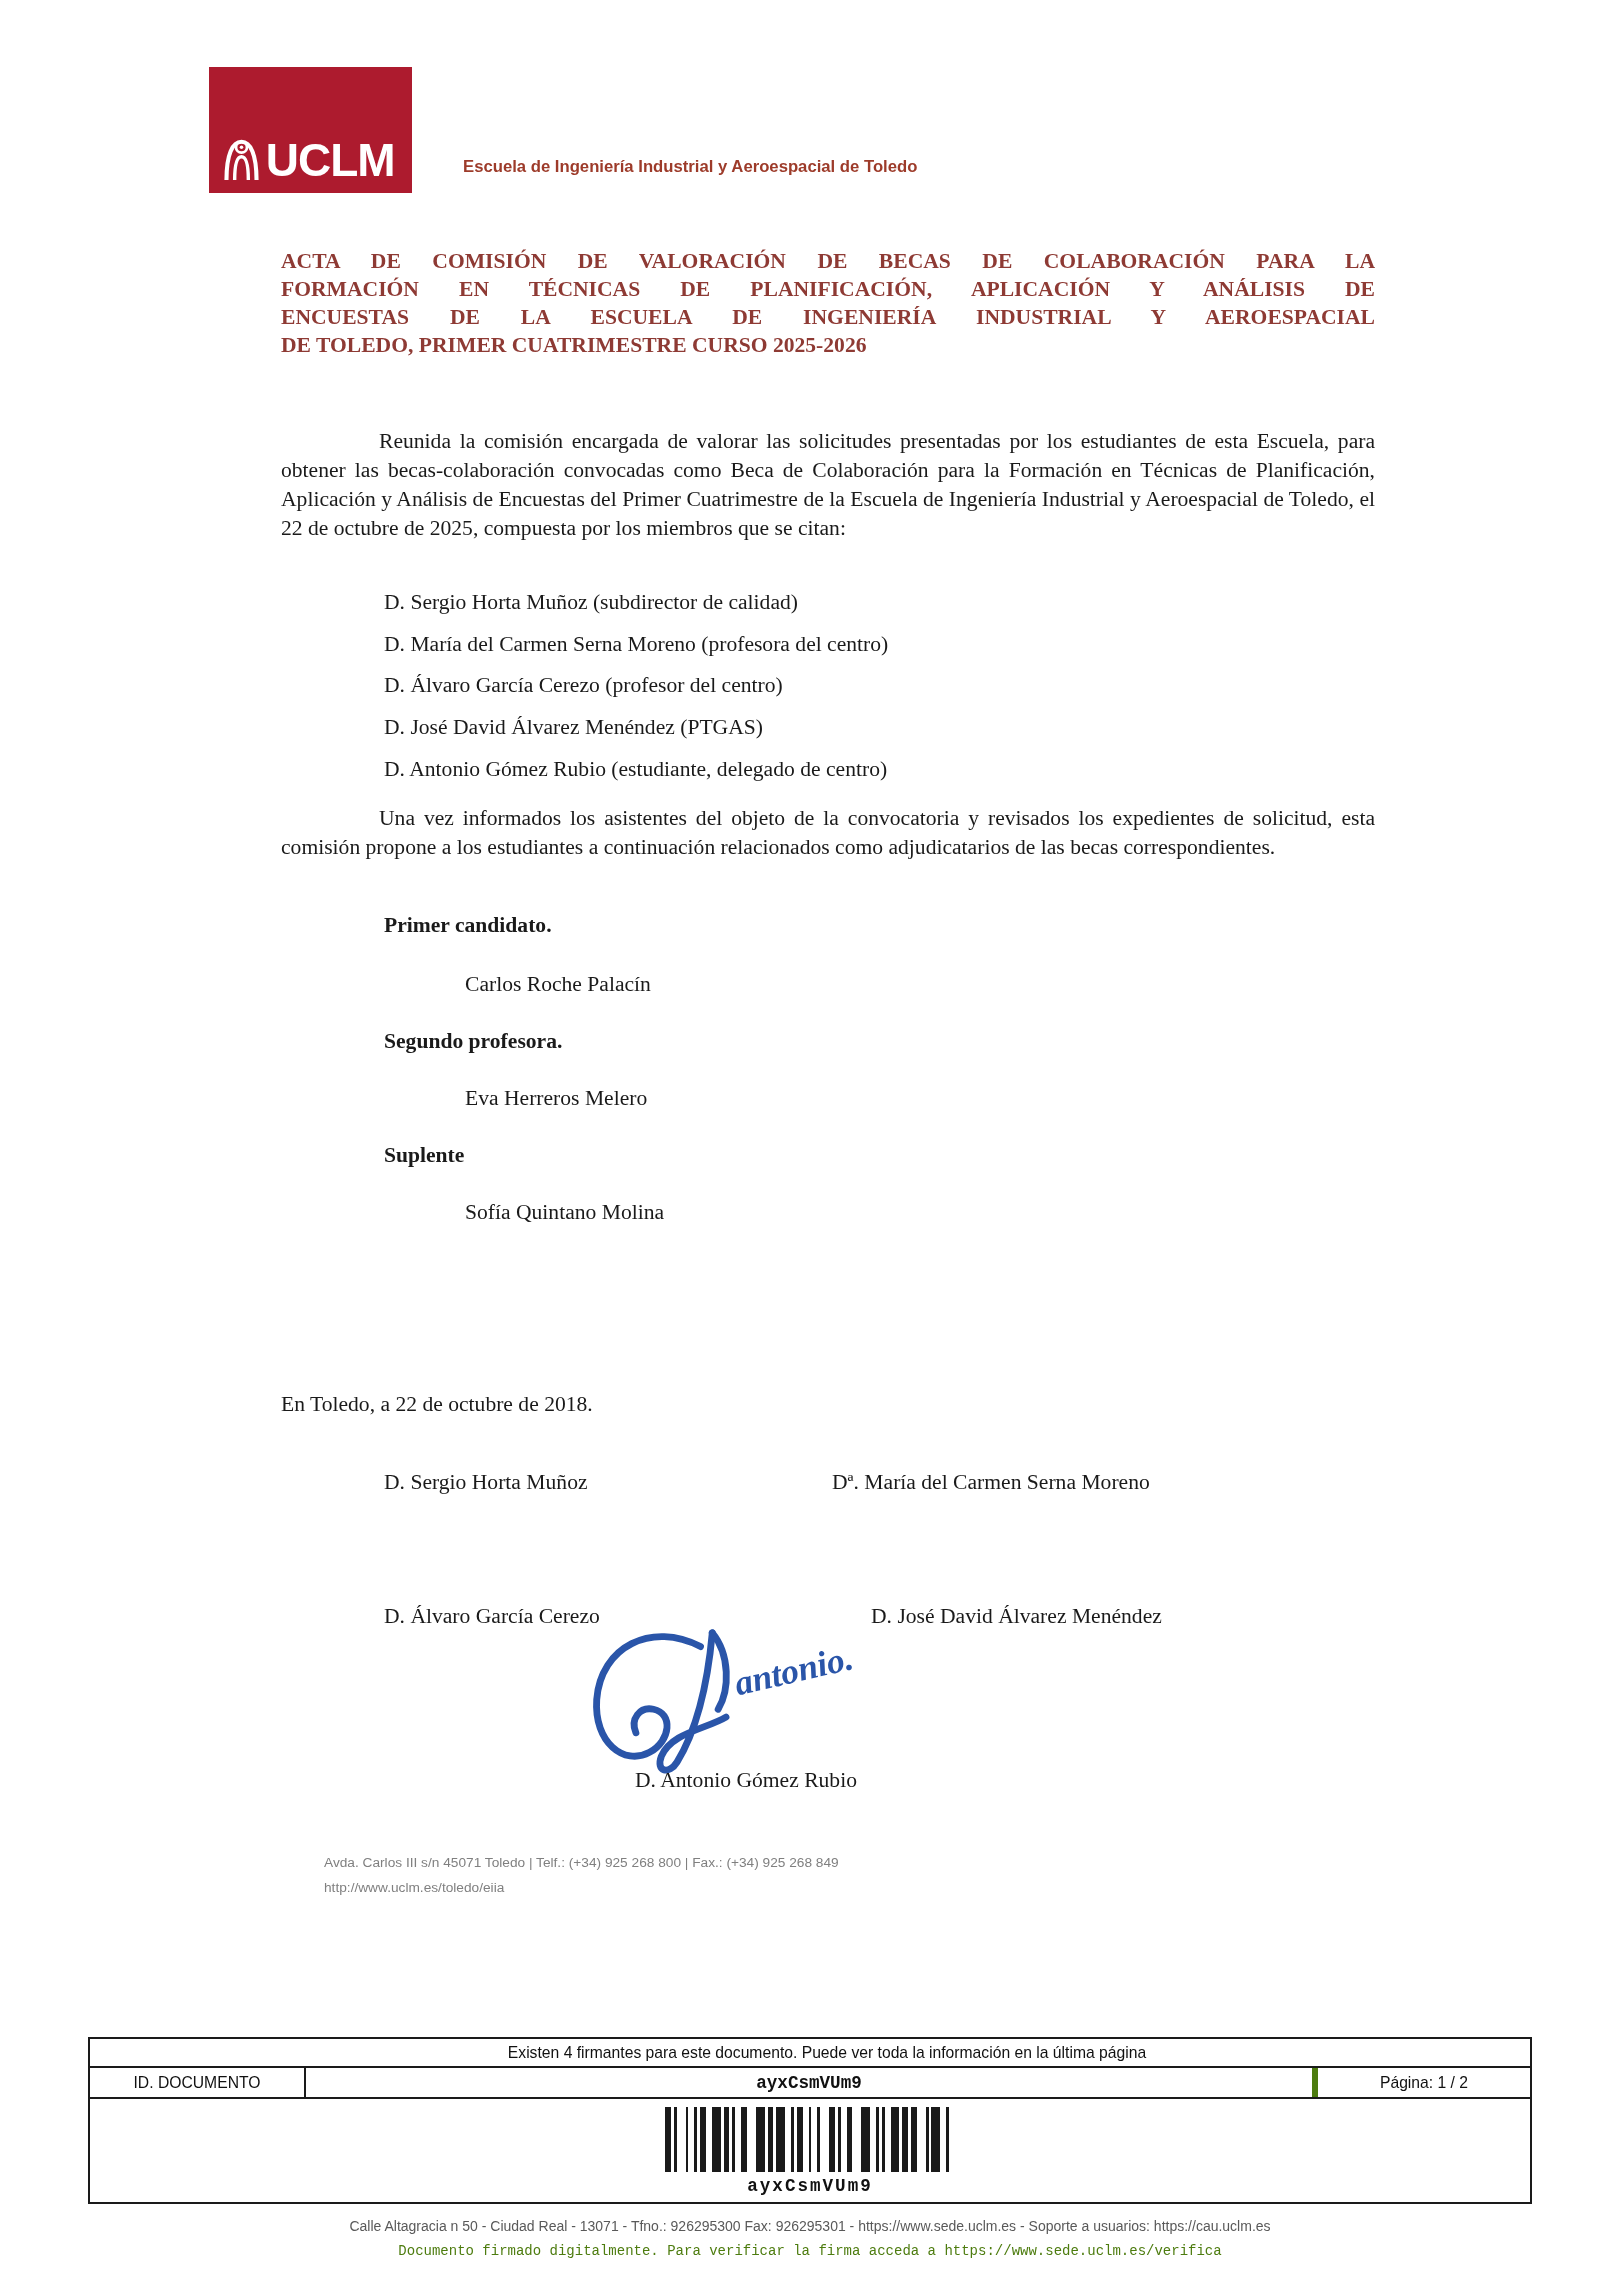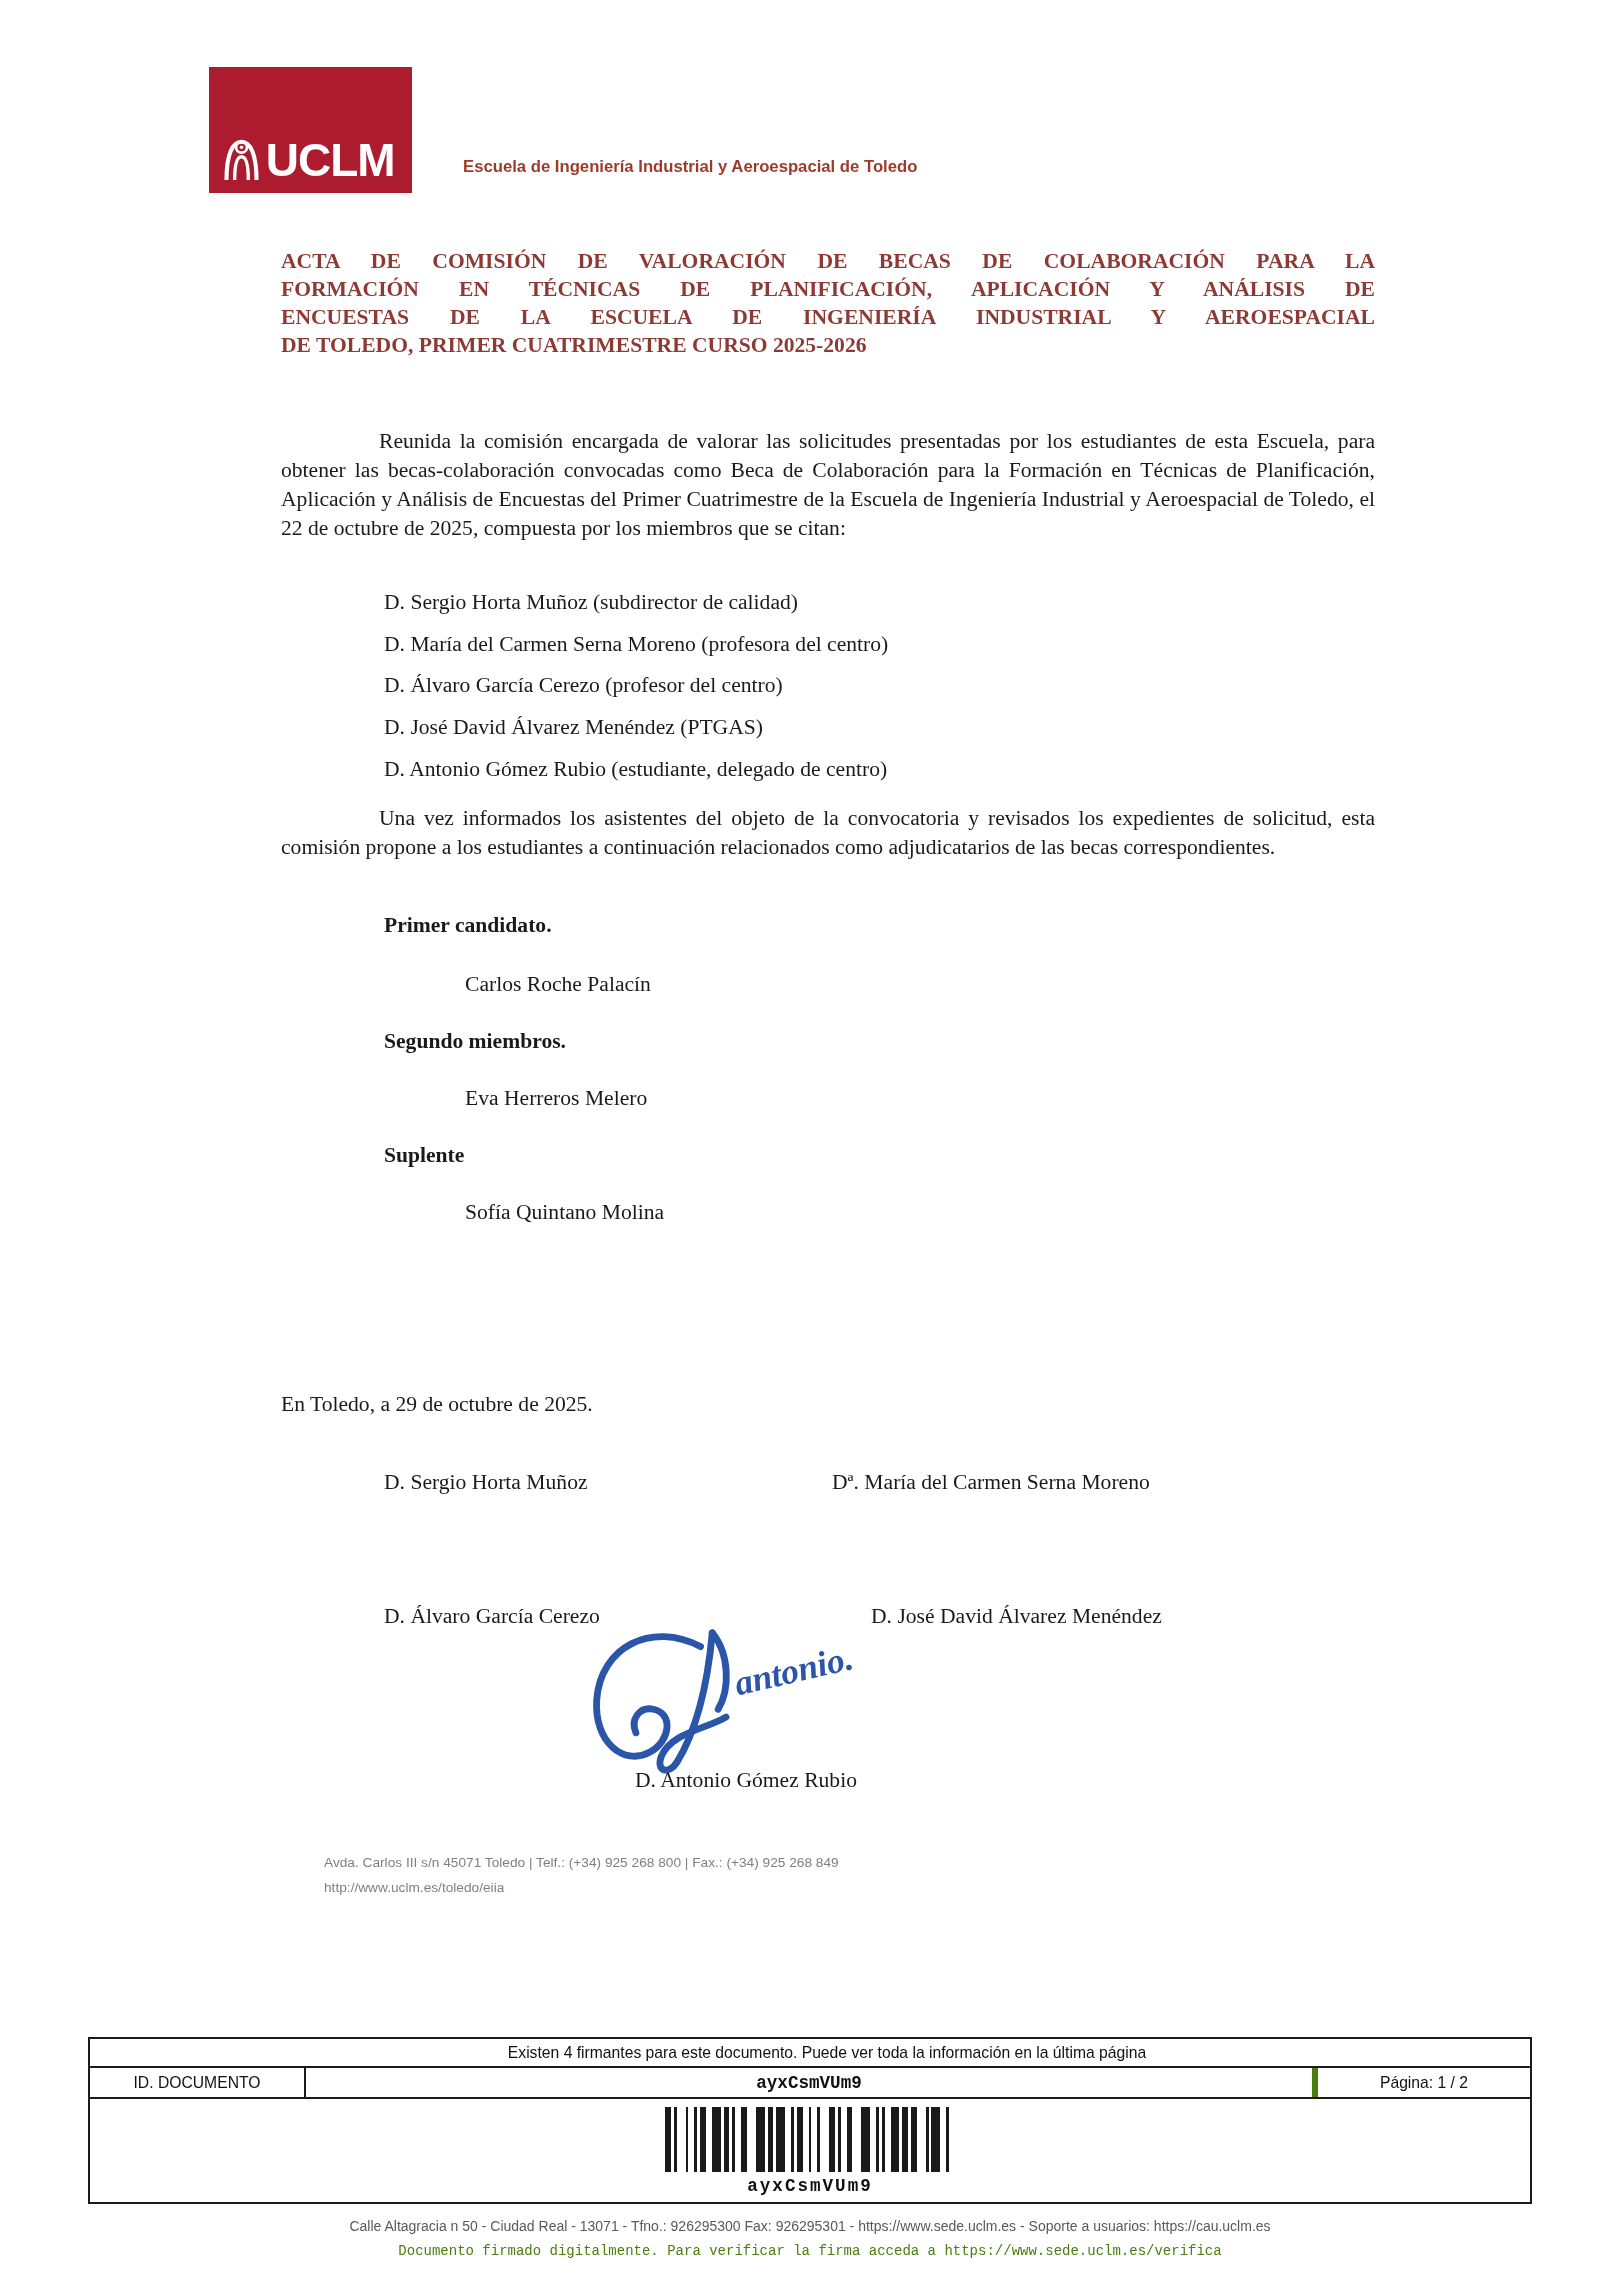--- a/index.html
+++ b/index.html
@@ -128,26 +128,26 @@
     <div class="member">D. María del Carmen Serna Moreno (profesora del centro)</div>
     <div class="member">D. Álvaro García Cerezo (profesor del centro)</div>
     <div class="member">D. José David Álvarez Menéndez (PTGAS)</div>
     <div class="member">D. Antonio Gómez Rubio (estudiante, delegado de centro)</div>
   </div>
 
   <div class="para para2">Una vez informados los asistentes del objeto de la convocatoria y revisados los expedientes de solicitud, esta comisión propone a los estudiantes a continuación relacionados como adjudicatarios de las becas correspondientes.</div>
 
   <div class="award-heading" style="top:913px;">Primer candidato.</div>
   <div class="award-name" style="top:972px;">Carlos Roche Palacín</div>
-  <div class="award-heading" style="top:1029px;">Segundo miembros.</div>
+  <div class="award-heading" style="top:1029px;">Segundo profesora.</div>
   <div class="award-name" style="top:1086px;">Eva Herreros Melero</div>
   <div class="award-heading" style="top:1143px;">Suplente</div>
   <div class="award-name" style="top:1200px;">Sofía Quintano Molina</div>
 
-  <div class="date-line">En Toledo, a 29 de octubre de 2025.</div>
+  <div class="date-line">En Toledo, a 22 de octubre de 2018.</div>
 
   <div class="sig-name" style="left:384px;top:1470px;">D. Sergio Horta Muñoz</div>
   <div class="sig-name" style="left:832px;top:1470px;">Dª. María del Carmen Serna Moreno</div>
   <div class="sig-name" style="left:384px;top:1604px;">D. Álvaro García Cerezo</div>
   <div class="sig-name" style="left:871px;top:1604px;">D. José David Álvarez Menéndez</div>
 
   <div class="signature">
     <svg width="333" height="157" viewBox="0 0 340 160" xmlns="http://www.w3.org/2000/svg">
       <g stroke="#2a55a9" stroke-width="7" fill="none" stroke-linecap="round">
         <path d="M120 28 C 70 2, 18 28, 14 82 C 11 126, 42 150, 68 136 C 90 124, 92 96, 72 92 C 58 89, 48 102, 54 116"></path>

